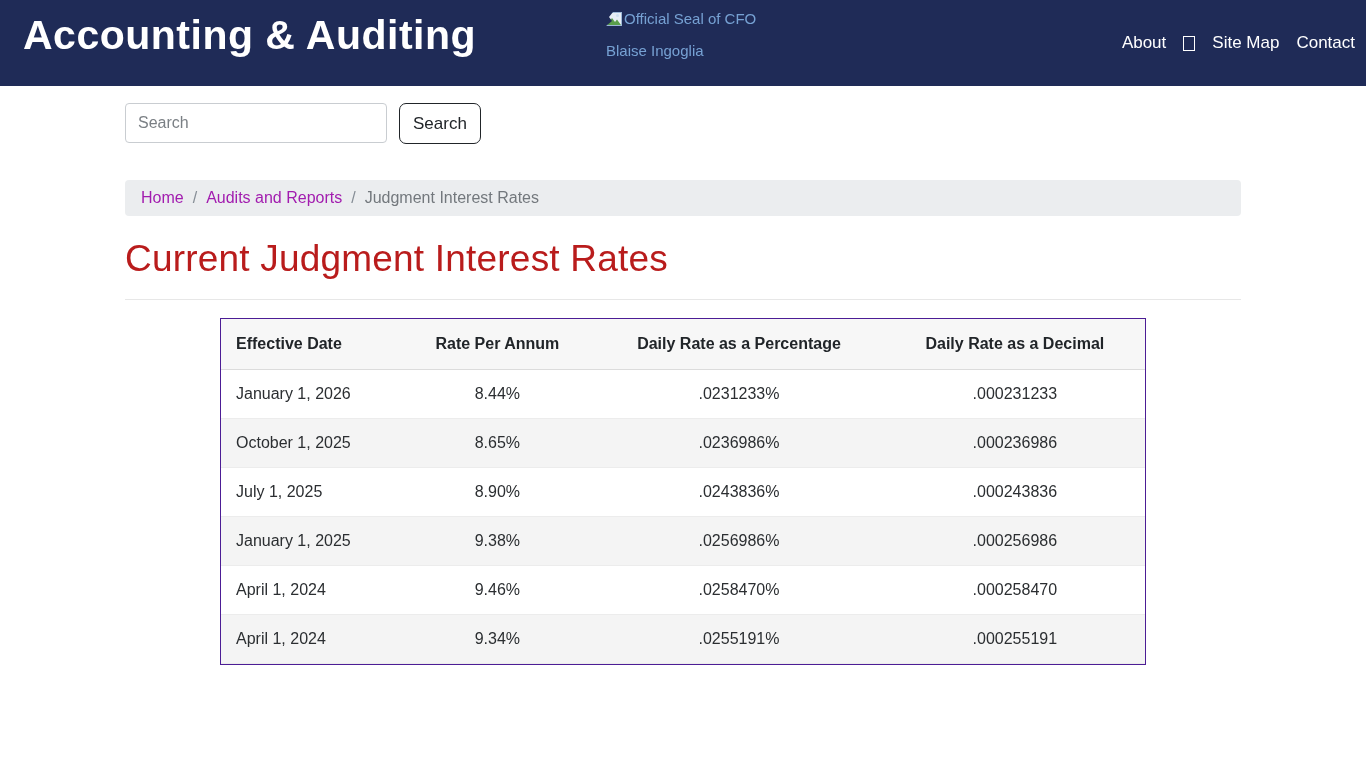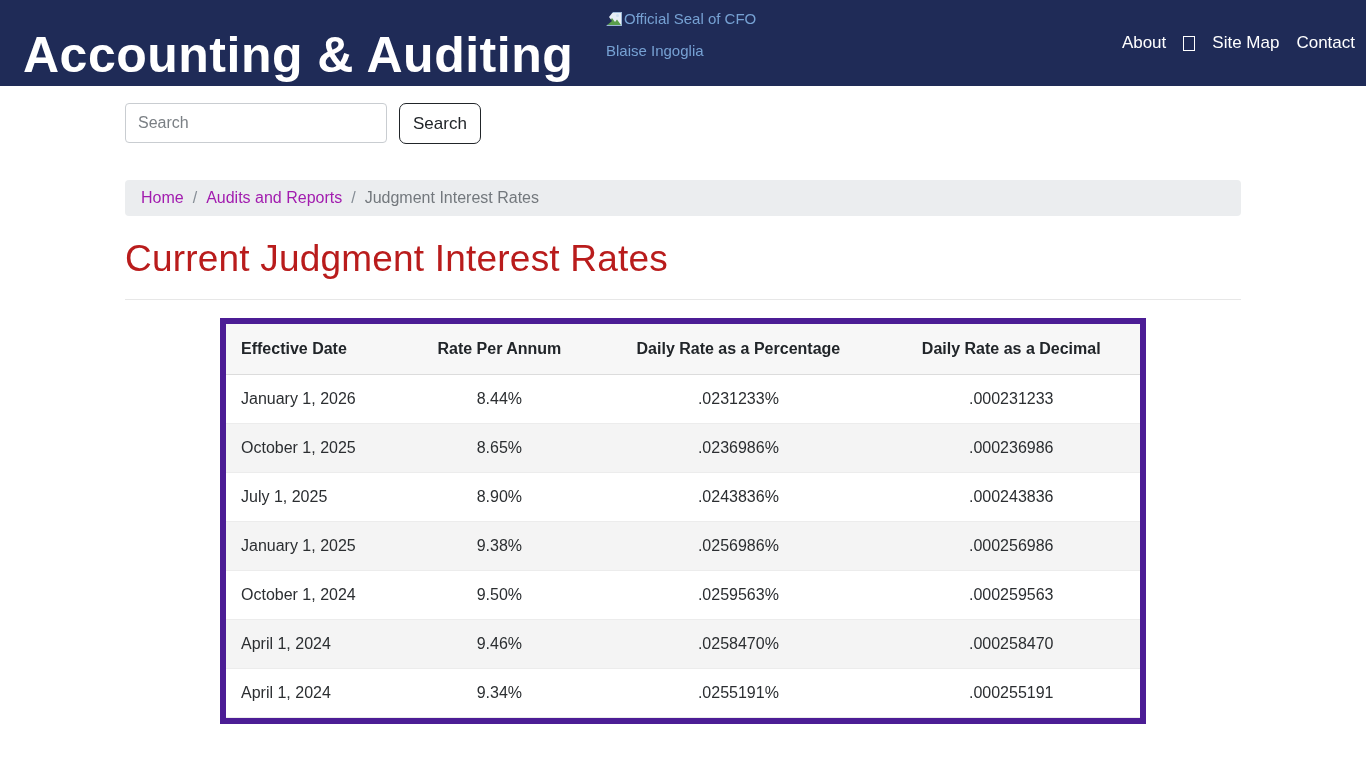--- a/index.html
+++ b/index.html
@@ -1,22 +1,22 @@
 <!DOCTYPE html>
 <html><head>
 <meta charset="utf-8">
 <style>
   * { box-sizing: border-box; margin: 0; padding: 0; }
   html, body { width: 1366px; height: 768px; overflow: hidden; background: #ffffff;
     font-family: "Liberation Sans", "DejaVu Sans", sans-serif; }
 
   
   .navbar { position: relative; height: 86px; background: #1f2b57; width: 100%; }
-  .site-title { position: absolute; left: 23px; top: 26px; color: #ffffff;
-    font-size: 50px; font-weight: 700; letter-spacing: 0.5px; white-space: nowrap; }
+  .site-title { position: absolute; left: 23px; top: 12px; color: #ffffff;
+    font-size: 41px; font-weight: 700; letter-spacing: 0.5px; white-space: nowrap; }
   .seal-link { position: absolute; left: 606px; top: 3px; display: block; width: 160px;
     color: #76a1d3; font-size: 15px; line-height: 32px; text-decoration: none; cursor: pointer; }
   .broken-img-icon { display: inline-block; vertical-align: -2px; margin-right: 2px; }
   .header-nav { position: absolute; right: 11px; top: 0; height: 86px;
     display: flex; align-items: center; gap: 17px; }
   .header-nav a { color: #ffffff; font-size: 17px; text-decoration: none; cursor: pointer; }
   .tofu-box { display: inline-block; width: 12px; height: 15px;
     border: 1.5px solid #ffffff; cursor: pointer; }
 
   
@@ -37,21 +37,21 @@
   .breadcrumb a { color: #a21caf; text-decoration: none; cursor: pointer; }
   .crumb-sep { color: #868e96; }
   .crumb-current { color: #73787d; }
 
   
   .page-title { margin-top: 22px; font-size: 37px; font-weight: 400; color: #b91c1c;
     letter-spacing: 0.2px; }
   .title-rule { border: none; border-top: 1px solid #e7e7e7; margin-top: 19px; }
 
   
-  .table-wrap { width: 926px; margin: 18px auto 0; border: 6px solid #4c1d95; }
+  .table-wrap { width: 926px; margin: 18px auto 0; border: 1px solid #4c1d95; }
   table { width: 100%; border-collapse: collapse; font-size: 16px; color: #2b2e31; }
   thead th { background: #f7f7f7; font-weight: 700; color: #212529;
     padding: 16px 15px; text-align: center; border-bottom: 1px solid #dcdcdc; }
   thead th:first-child { text-align: left; }
   tbody td { padding: 15px; text-align: center; border-bottom: 1px solid #ececec; }
   tbody td:first-child { text-align: left; }
   tbody tr:nth-child(even) { background: #f4f4f4; }
 </style>
 </head>
 <body>
@@ -123,26 +123,20 @@
             <td>.0243836%</td>
             <td>.000243836</td>
           </tr>
           <tr>
             <td>January 1, 2025</td>
             <td>9.38%</td>
             <td>.0256986%</td>
             <td>.000256986</td>
           </tr>
           <tr>
-            <td>October 1, 2024</td>
-            <td>9.50%</td>
-            <td>.0259563%</td>
-            <td>.000259563</td>
-          </tr>
-          <tr>
             <td>April 1, 2024</td>
             <td>9.46%</td>
             <td>.0258470%</td>
             <td>.000258470</td>
           </tr>
           <tr>
             <td>April 1, 2024</td>
             <td>9.34%</td>
             <td>.0255191%</td>
             <td>.000255191</td>

